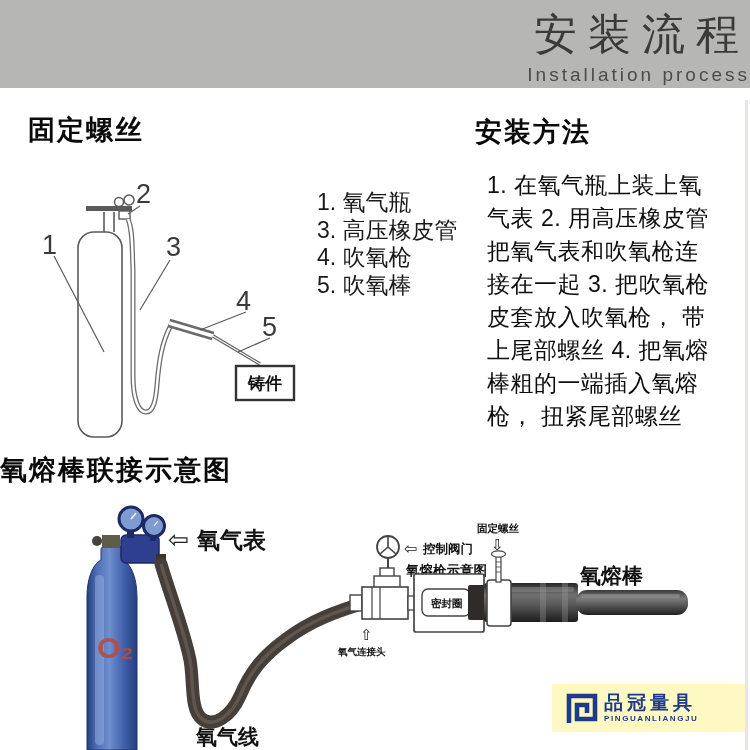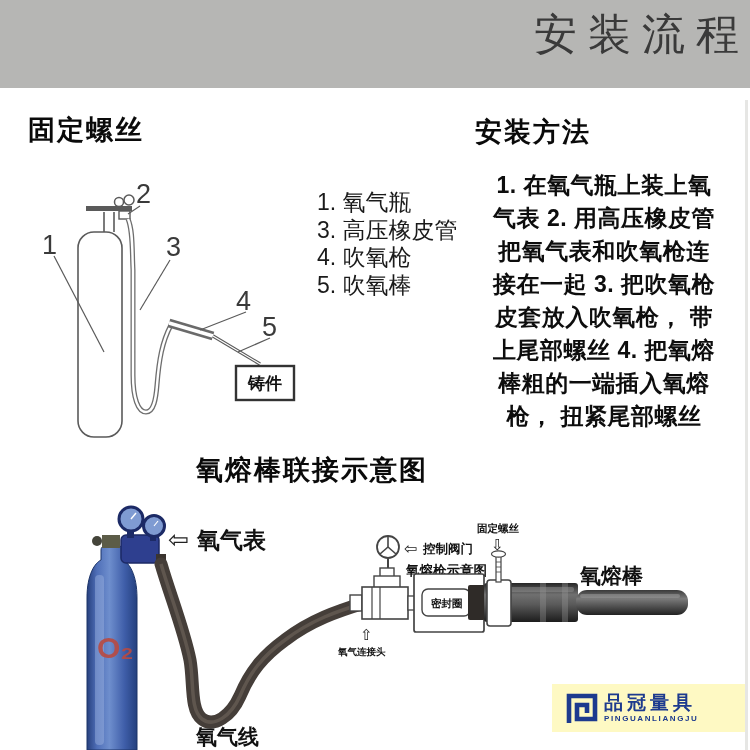--- a/index.html
+++ b/index.html
@@ -5,46 +5,47 @@
   html,body{margin:0;padding:0;background:#fff;}
   .stage{position:relative;width:750px;height:750px;overflow:hidden;background:#ffffff;
          font-family:"Liberation Sans",sans-serif;color:#111;}
   
   .banner{position:absolute;left:0;top:0;width:750px;height:88px;background:#b6b6b4;text-align:right;}
   .banner-title{margin:0;padding-top:6px;font-size:43px;font-weight:400;letter-spacing:11px;color:#3a3a3a;}
   .banner-sub{margin:0;font-size:19px;font-weight:400;letter-spacing:3px;color:#4c4c4a;}
   
   .equip-title{position:absolute;left:28px;top:112px;font-size:27px;font-weight:bold;letter-spacing:2px;color:#0a0a0a;}
   .method-title{position:absolute;left:475px;top:114px;font-size:27px;font-weight:bold;letter-spacing:2px;color:#0a0a0a;}
-  .mid-title{position:absolute;left:0;top:452px;width:624px;text-align:center;font-size:27px;font-weight:bold;letter-spacing:2px;color:#0a0a0a;}
+  .mid-title{position:absolute;left:0;top:452px;width:624px;text-align:left;font-size:27px;font-weight:bold;letter-spacing:2px;color:#0a0a0a;}
   
   .parts-list{position:absolute;left:309px;top:181px;margin:8px;padding:0;list-style:none;
               font-size:23px;line-height:27.5px;color:#1a1a1a;font-weight:500;}
   
-  .steps{position:absolute;left:487px;top:169px;width:234px;font-size:23px;font-weight:bold;
-         line-height:33px;letter-spacing:0.5px;color:#0d0d0d;text-align:center;}
+  .steps{position:absolute;left:487px;top:169px;width:234px;font-size:23px;font-weight:normal;
+         line-height:33px;letter-spacing:0.5px;color:#0d0d0d;text-align:left;}
   
   .equip-svg{position:absolute;left:20px;top:170px;}
   .bottom-svg{position:absolute;left:0;top:490px;}
   
   .logo{position:absolute;left:552px;top:684px;width:194px;height:48px;background:#fef9c3;
         display:flex;align-items:center;padding-left:10px;box-sizing:border-box;gap:6px;}
   .logo-txt{display:flex;flex-direction:column;line-height:1;}
   .logo-name{font-size:19px;font-weight:800;letter-spacing:4px;color:#1d3a8e;}
   .logo-rom{font-size:8px;font-weight:bold;letter-spacing:1.6px;color:#1d3a8e;margin-top:3px;}
   .page-edge{position:absolute;left:745px;top:100px;width:3px;height:650px;background:#e6e6e4;}
   svg text{font-family:"Liberation Sans",sans-serif;}
 </style>
 </head>
 <body>
 
 <div class="stage">
 
   <div class="banner">
     <p class="banner-title">安装流程</p>
+    <p class="banner-sub">Installation process</p>
   </div>
 
   <div class="equip-title">固定螺丝</div>
 
   <svg class="equip-svg" width="285" height="275" viewBox="0 0 285 275">
 
     <rect x="58" y="62" width="44" height="205" rx="16" fill="#fff" stroke="#5a5a5a" stroke-width="1.6"></rect>
 
     <line x1="84" y1="42" x2="84" y2="62" stroke="#5a5a5a" stroke-width="1.6"></line>
     <line x1="94" y1="42" x2="94" y2="62" stroke="#5a5a5a" stroke-width="1.6"></line>

